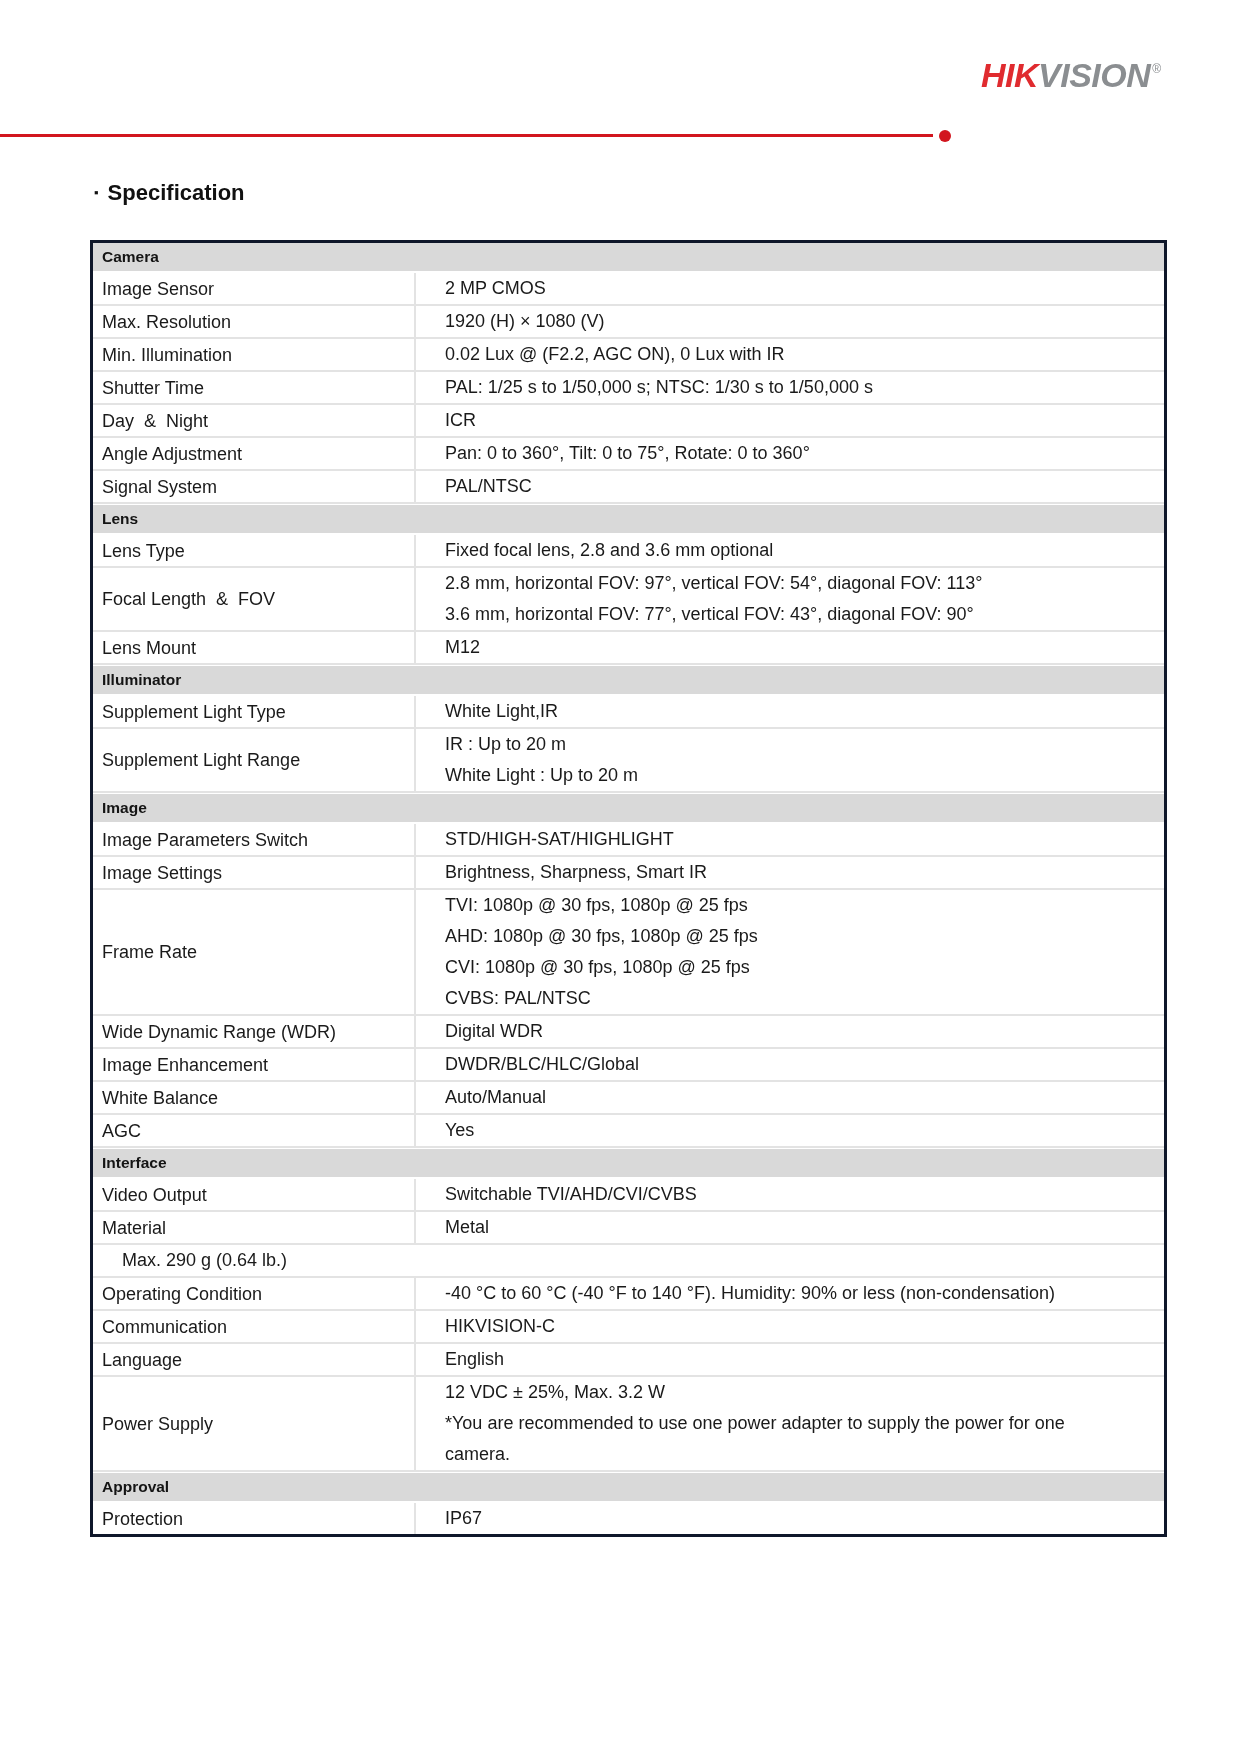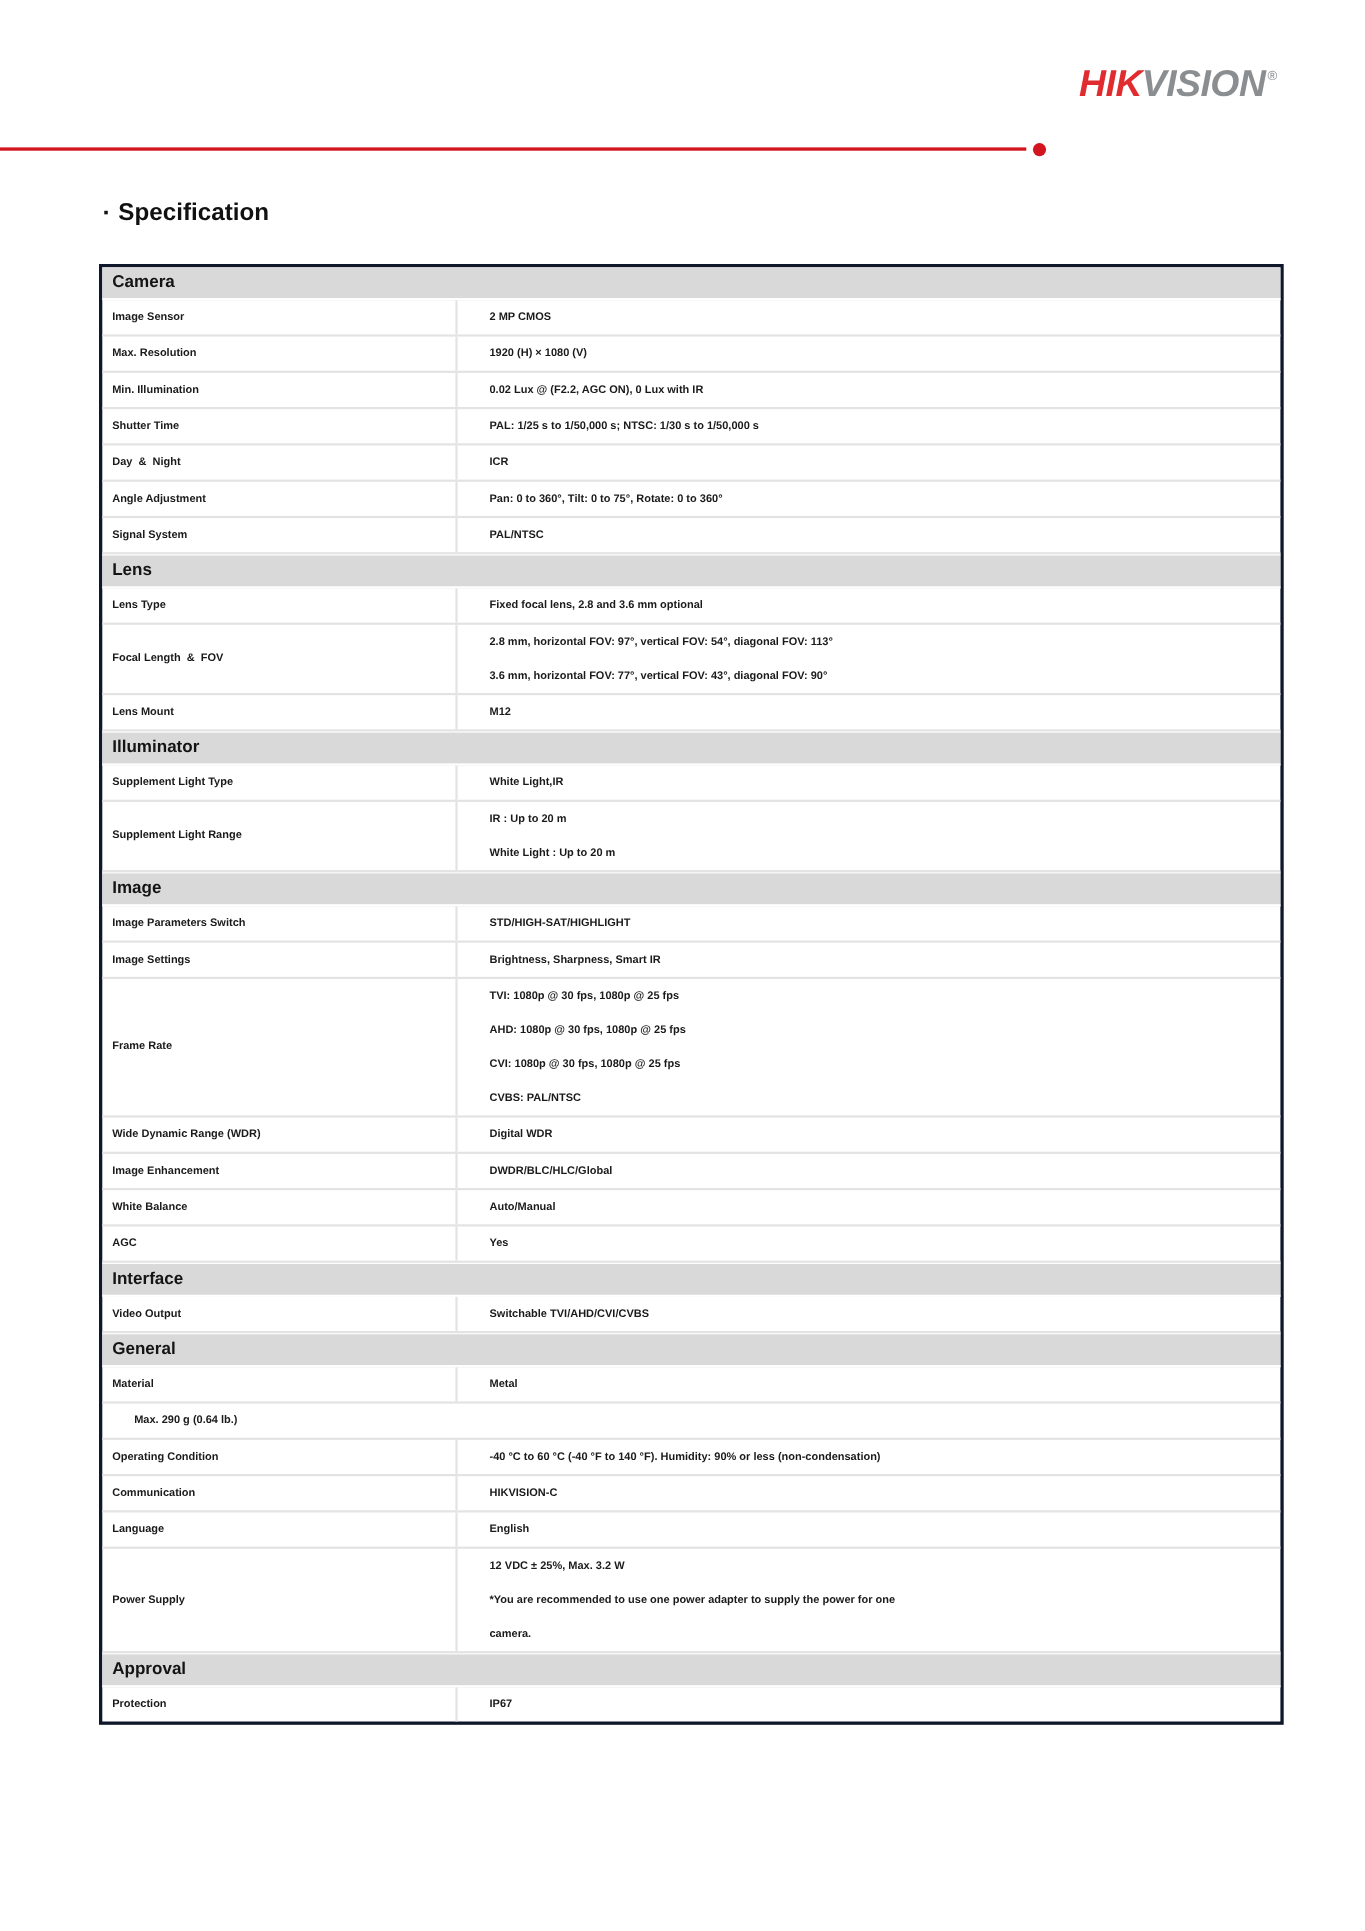--- a/index.html
+++ b/index.html
@@ -36,21 +36,21 @@
     border:3px solid #0f172a; box-sizing:border-box; background:#fff;
   }
   .sec {
     height:28px; line-height:28px; background:var(--sec-bg,#d9d9d9);
     border-top:1px solid #ffffff; border-bottom:2px solid #ffffff;
     font-weight:bold; font-size:15.5px; padding-left:9px; color:#141414;
   }
   .sec:first-child { border-top:none; }
   .row { display:flex; border-bottom:2px solid #e3e3e3; }
   .row:last-child { border-bottom:none; }
-  .cell { font-size:10px;font-weight:bold; }
+  .cell { font-size:18px; }
   .label {
     flex:0 0 312px; width:312px; box-sizing:content-box;
     padding-left:9px; border-right:2px solid #e3e3e3;
     display:flex; align-items:center; line-height:20px;
     white-space:pre-wrap; color:#1a1a1a;
   }
   .value { flex:1; padding-left:29px; }
   .value .line { line-height:31px; min-height:31px; white-space:pre-wrap; }
 </style>
 </head>
@@ -192,21 +192,20 @@
           <div class="line">Yes</div>
         </div>
       </div>
       <div class="sec">Interface</div>
       <div class="row">
         <div class="cell label">Video Output</div>
         <div class="cell value">
           <div class="line">Switchable TVI/AHD/CVI/CVBS</div>
         </div>
       </div>
-      <div class="sec">General</div>
       <div class="row">
         <div class="cell label">Material</div>
         <div class="cell value">
           <div class="line">Metal</div>
         </div>
       </div>
       <div class="row">
         <div class="cell value">
           <div class="line">Max. 290 g (0.64 lb.)</div>
         </div>

